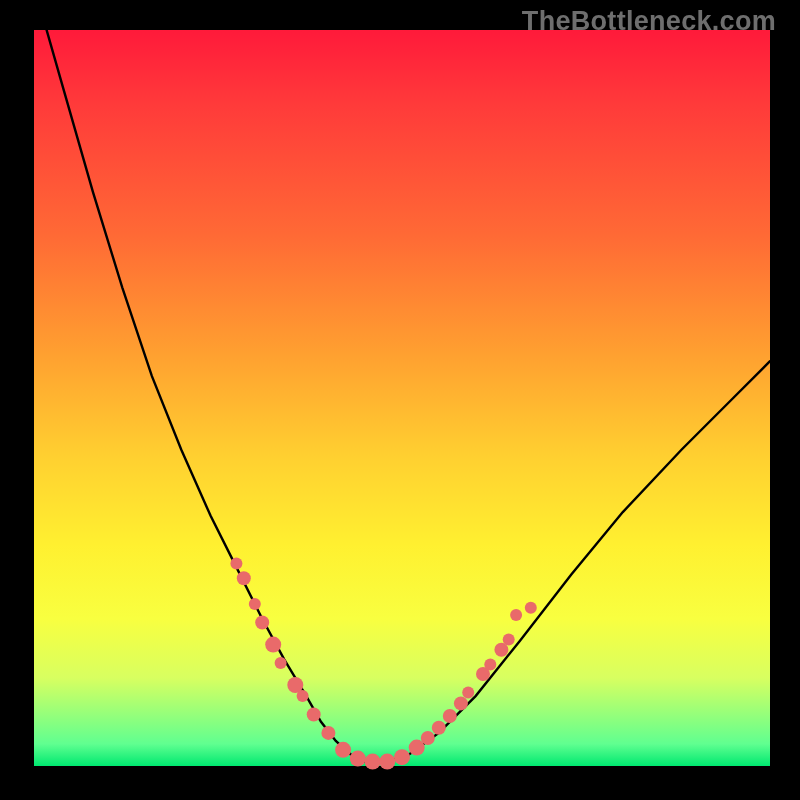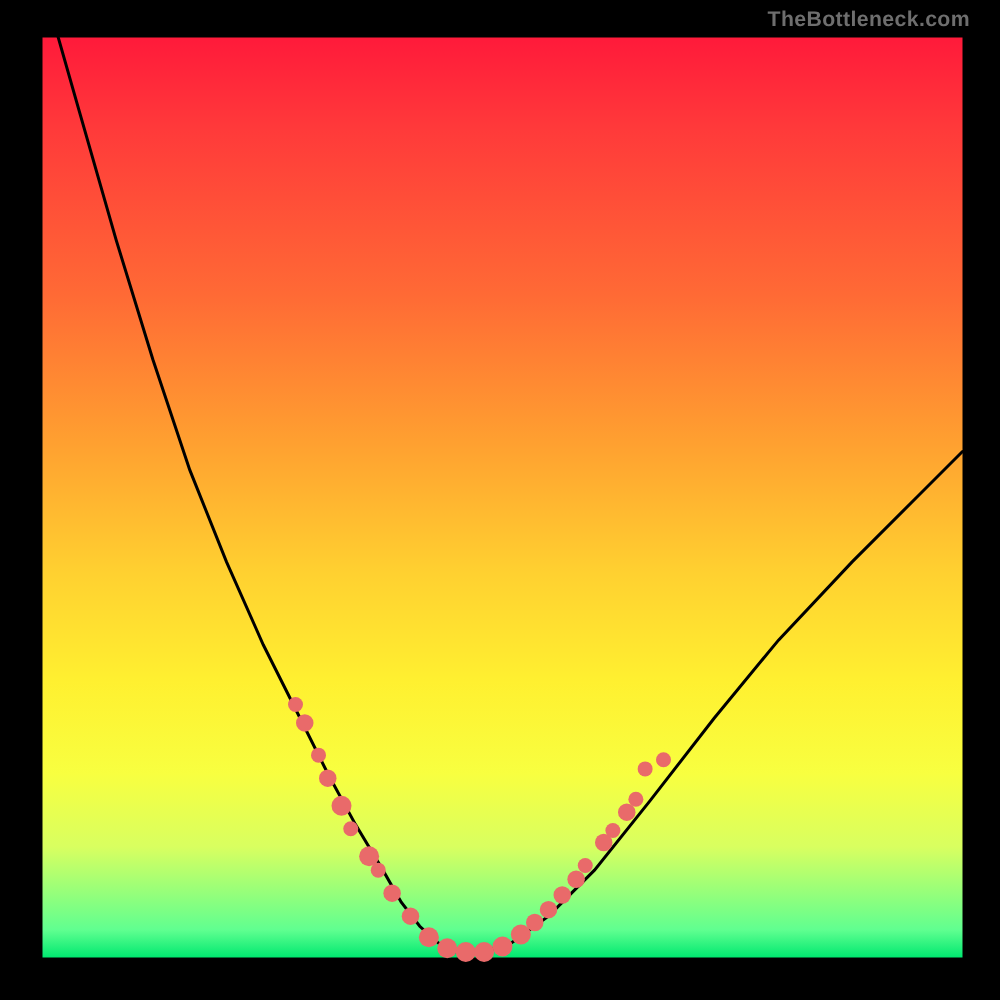--- a/index.html
+++ b/index.html
@@ -27,21 +27,21 @@
       #f8ff40 80%,
       #d8ff60 88%,
       #60ff90 97%,
       #00e870 100%);
   }
   .watermark {
     position: absolute;
     top: 6px;
     right: 24px;
     color: #6e6e6e;
-    font-size: 17px;
+    font-size: 27px;
     font-weight: 600;
     letter-spacing: 0.3px;
   }
   svg.plot {
     position: absolute;
     left: 0;
     top: 0;
   }
 </style>
 </head>

